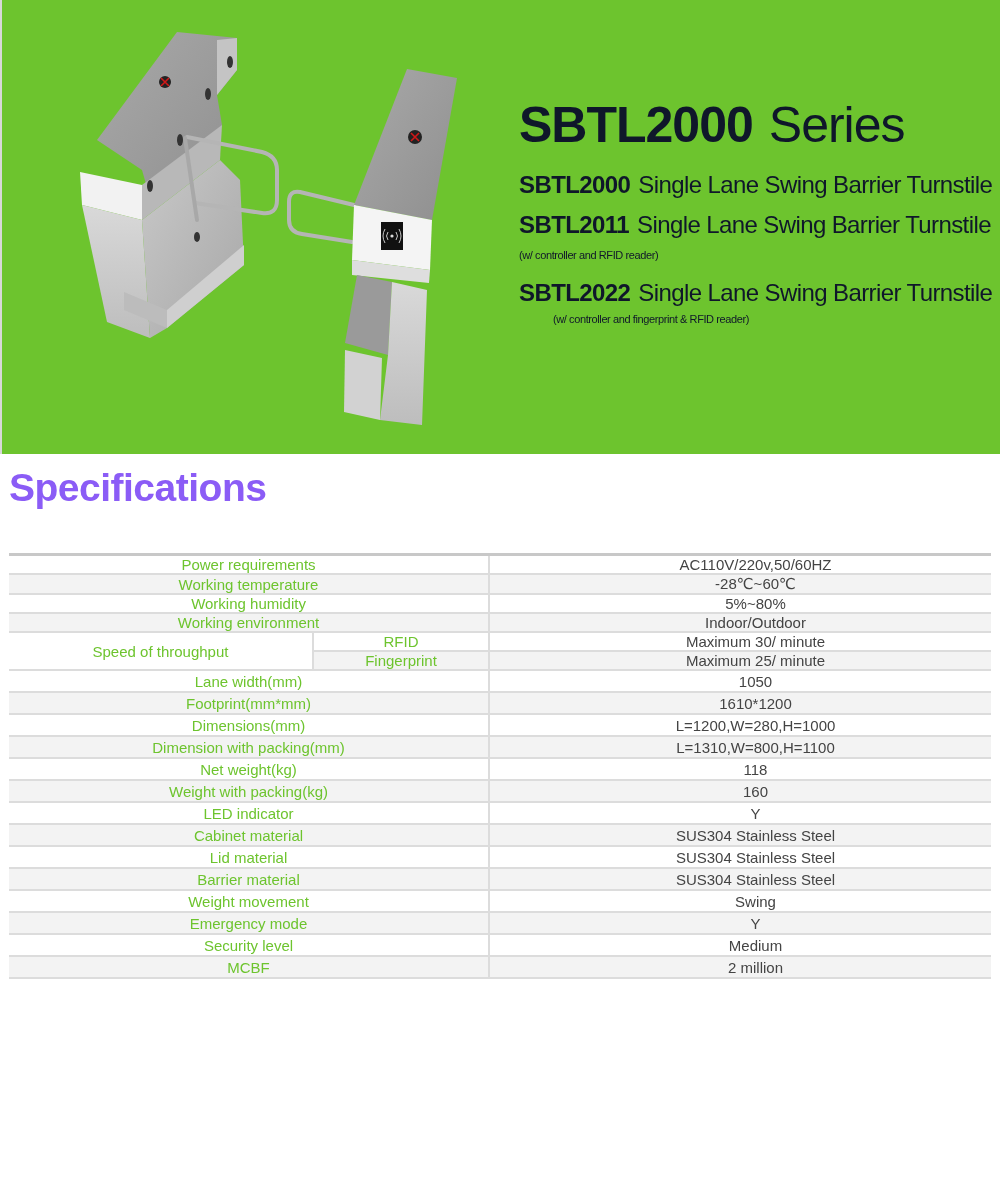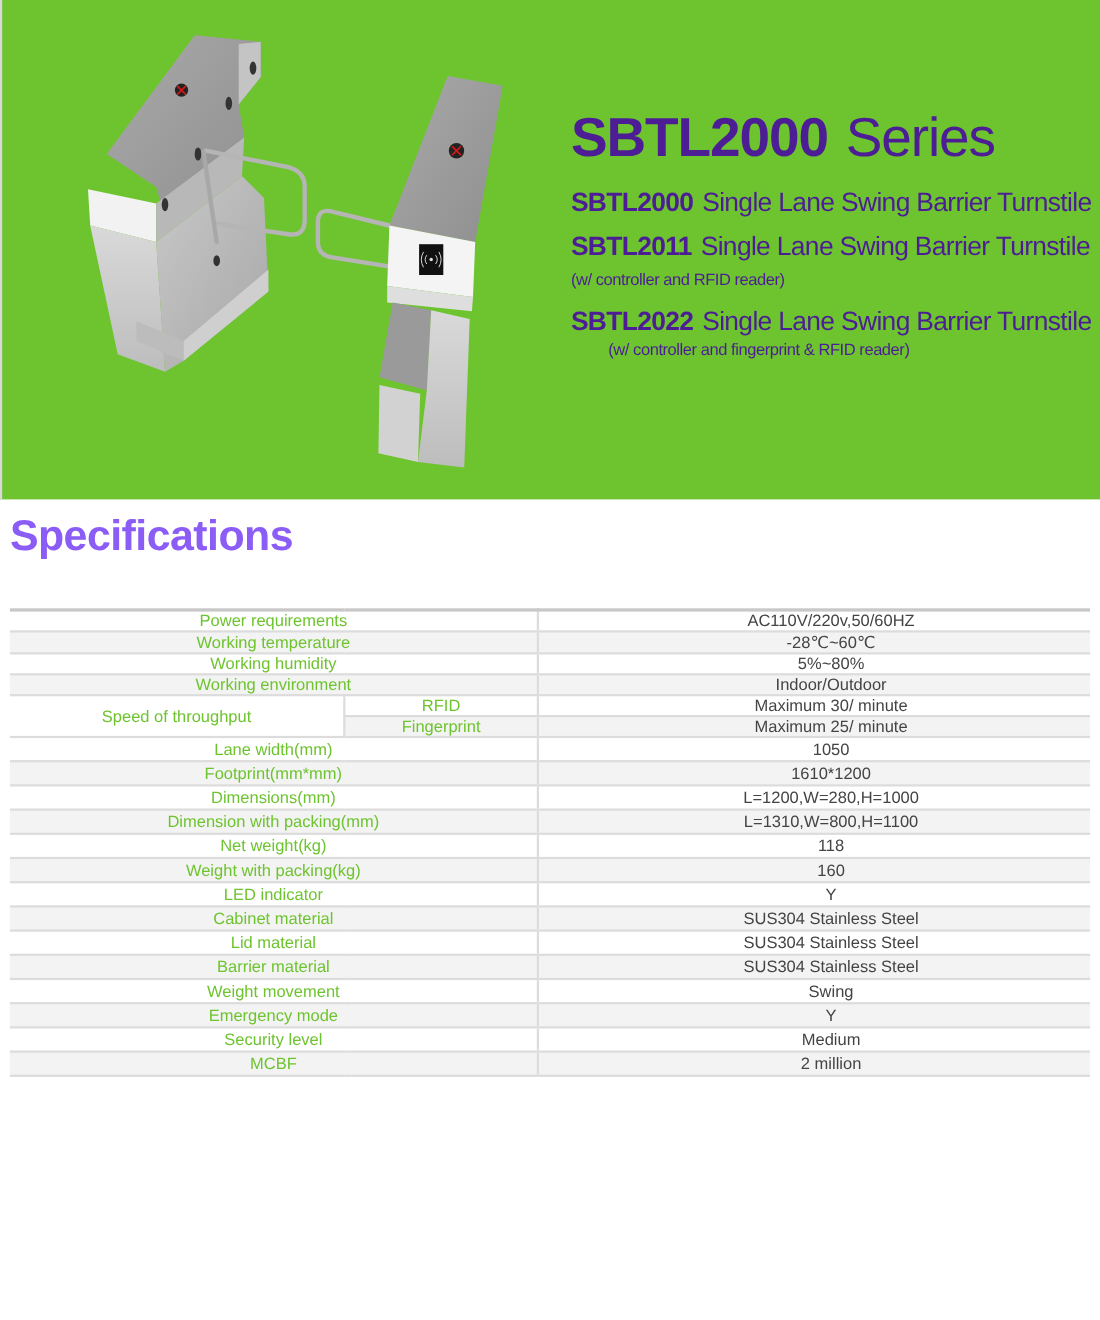--- a/index.html
+++ b/index.html
@@ -6,28 +6,28 @@
   html, body { width: 1000px; height: 1200px; background: #ffffff; overflow: hidden; }
   body { font-family: "Liberation Sans", "DejaVu Sans", sans-serif; position: relative; }
 
   .banner {
     position: absolute; left: 0; top: 0; width: 1000px; height: 454px;
     background: #6dc42e;
     border-left: 2px solid #d8d8d8;
   }
   .product-illustration { position: absolute; left: 60px; top: 20px; width: 420px; height: 420px; }
 
-  .banner-text { position: absolute; left: 517px; top: 96px; color: #4c1d95; }
+  .banner-text { position: absolute; left: 517px; top: 96px; color: #0f172a; }
   .series-title { font-size: 50px; line-height: 58px; white-space: nowrap; letter-spacing: -1px; }
   .series-title .bold { font-weight: bold; }
   .series-title .light { font-weight: normal; margin-left: 16px; }
   .model-line { font-size: 24px; line-height: 30px; white-space: nowrap; letter-spacing: -0.6px; }
   .model-line .code { font-weight: bold; }
   .model-line .desc { font-weight: normal; margin-left: 2px; }
-  .model-note { font-size: 15px; line-height: 22px; white-space: nowrap; letter-spacing: -0.4px; }
+  .model-note { font-size: 11px; line-height: 22px; white-space: nowrap; letter-spacing: -0.4px; }
   .m1 { margin-top: 16px; }
   .m2 { margin-top: 10px; }
   .n2 { margin-top: 4px; }
   .m3 { margin-top: 12px; }
   .n3 { margin-top: 0px; margin-left: 34px; }
 
   .spec-title {
     position: absolute; left: 9px; top: 466px;
     color: #8b5cf6; font-size: 39px; font-weight: bold; letter-spacing: -0.5px;
   }

